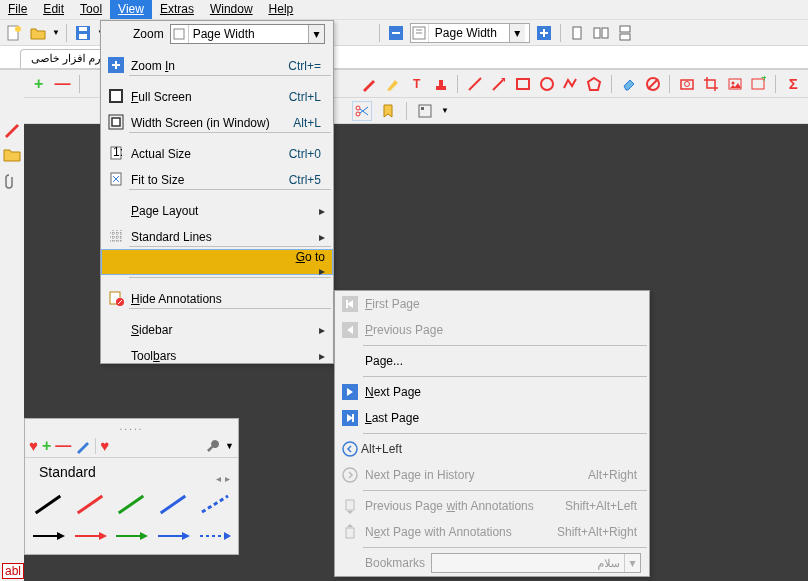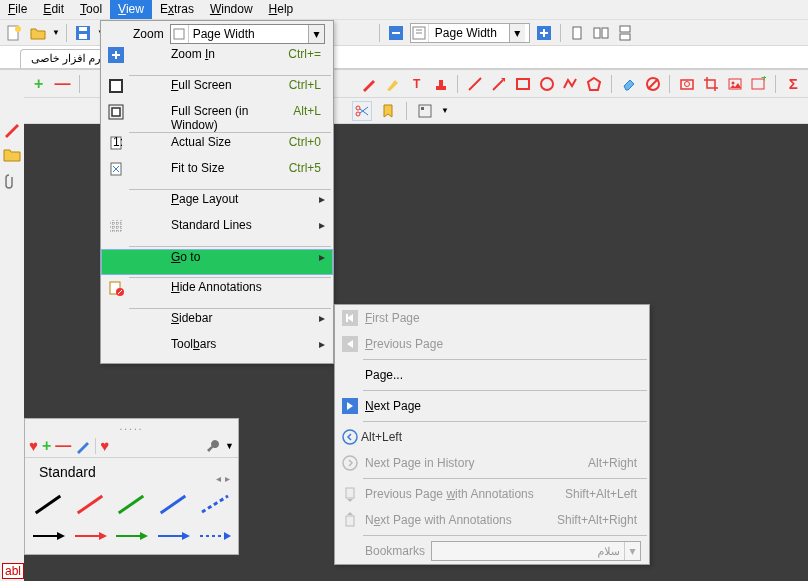--- a/index.html
+++ b/index.html
@@ -1,48 +1,48 @@
 <!DOCTYPE html>
 <html><head>
 <meta charset="utf-8">
 <style>
   * { margin: 0; padding: 0; box-sizing: border-box; font-family: "Segoe UI", Tahoma, sans-serif; font-size: 12px; }
   body { background: #f0f0f0; width: 808px; height: 581px; overflow: hidden; position: relative; }
   .menubar { display: flex; background: #f0f0f0; height: 20px; border-bottom: 1px solid #e0e0e0; }
-  .menubar .mitem { padding: 2px 8px; cursor: default; }
+  .menubar .mitem { padding: 2px 8px; cursor: default; text-decoration: underline; }
   .menubar .mitem.active { background: #2b7de1; color: #fff; }
   .menubar .mitem u { text-decoration: underline; }
   .toolbar1 { display: flex; align-items: center; height: 26px; background: #f0f0f0; border-bottom: 1px solid #d8d8d8; padding: 0 4px; gap: 4px; }
   .tb-btn { width: 20px; height: 20px; display: flex; align-items: center; justify-content: center; }
   .sep { width: 1px; height: 18px; background: #c0c0c0; margin: 0 2px; }
   .zoom-combo { display: flex; align-items: center; border: 1px solid #aaa; background: #fff; height: 20px; }
   .zoom-combo .zc-icon { width: 18px; display: flex; align-items: center; justify-content: center; border-right: 1px solid #ddd; height: 100%; }
   .zoom-combo .zc-text { padding: 0 6px; min-width: 80px; }
   .zoom-combo .zc-arrow { width: 16px; border-left: 1px solid #aaa; display: flex; align-items: center; justify-content: center; height: 100%; background: #f0f0f0; }
   .tabbar { display: flex; background: #fff; height: 24px; border-bottom: 2px solid #d0d0d0; padding-left: 20px; }
   .tab { border: 1px solid #c0c0c0; border-bottom: none; border-top-left-radius: 4px; border-top-right-radius: 4px; padding: 2px 10px; background: #fff; margin-top: 3px; font-size: 11px; }
   .toolbar2 { display: flex; align-items: center; height: 28px; background: #f0f0f0; border-bottom: 1px solid #d8d8d8; padding: 0 6px; gap: 6px; overflow: hidden; }
   .toolbar2 .sq { width: 18px; height: 18px; display: flex; align-items: center; justify-content: center; }
   .toolbar3 { display: flex; align-items: center; height: 26px; background: #f0f0f0; border-bottom: 1px solid #d8d8d8; padding: 0 6px; gap: 6px; }
   .left-rail { position: absolute; left: 0; top: 70px; width: 24px; background: #f0f0f0; display: flex; flex-direction: column; gap: 8px; padding-top: 50px; align-items: center; }
   .content-bg { position: absolute; left: 24px; top: 124px; right: 0; bottom: 0; background: #3c3c3c; }
   
   .dropdown { position: absolute; left: 100px; top: 20px; width: 234px; background: #f0f0f0; border: 1px solid #a0a0a0; box-shadow: 2px 2px 4px rgba(0,0,0,0.2); }
-  .dropdown .row { display: flex; align-items: flex-start; height: 26px; padding: 0 8px 0 4px; gap: 40px; }
-  .dropdown .row.hover { background: #22c55e; border: 1px solid #7eb4ea; height: 26px; padding: 0 7px 0 3px; }
+  .dropdown .row { display: flex; align-items: flex-end; height: 26px; padding: 0 8px 0 4px; }
+  .dropdown .row.hover { background: #eab308; border: 1px solid #7eb4ea; height: 26px; padding: 0 7px 0 3px; flex-direction: column; }
   .dropdown .row .ic { width: 22px; display: flex; justify-content: center; }
   .dropdown .row .lbl { flex: 1; padding-left: 4px; }
-  .dropdown .row .sc { color: #4d7c0f; padding-right: 4px; }
+  .dropdown .row .sc { color: #0c4a6e; padding-right: 4px; }
   .dropdown .row .ar { width: 10px; text-align: right; color: #333; }
   .dropdown .dsep { height: 1px; background: #c0c0c0; margin: 2px 2px 2px 28px; }
   .zoom-row { display: flex; align-items: center; height: 26px; padding: 0 4px; gap: 6px; }
   .zoom-row .lbl { padding-left: 28px; }
   .zoom-row .combo { flex: 1; display: flex; border: 1px solid #888; background: #fff; height: 20px; margin-right: 4px; }
   
-  .submenu { position: absolute; left: 334px; top: 304px; width: 316px; background: #f0f0f0; border: 1px solid #a0a0a0; box-shadow: 2px 2px 4px rgba(0,0,0,0.2); }
+  .submenu { position: absolute; left: 334px; top: 290px; width: 316px; background: #f0f0f0; border: 1px solid #a0a0a0; box-shadow: 2px 2px 4px rgba(0,0,0,0.2); }
   .submenu .row { display: flex; align-items: center; height: 26px; padding: 0 8px 0 4px; }
   .submenu .row.disabled .lbl, .submenu .row.disabled .sc { color: #999; }
   .submenu .row .ic { width: 22px; display: flex; justify-content: center; }
   .submenu .row .lbl { flex: 1; padding-left: 4px; }
   .submenu .row .sc { color: #333; padding-right: 4px; }
   .submenu .dsep { height: 1px; background: #c0c0c0; margin: 2px 2px 2px 28px; }
   .bm-row { display: flex; align-items: center; height: 26px; padding: 0 8px 0 4px; }
   .bm-row .lbl { padding-left: 26px; padding-right: 6px; color: #999; }
   .bm-row .combo { flex: 1; display: flex; border: 1px solid #aaa; background: #f5f5f5; height: 20px; }
   .bm-row .combo input { border: none; flex: 1; padding: 0 4px; font-size: 11px; background: transparent; text-align: right; color: #999; }
@@ -332,21 +332,21 @@
     <span class="lbl"><u>F</u>ull Screen</span>
     <span class="sc">Ctrl+L</span>
   </div>
   <div class="row">
     <span class="ic">
         <svg width="16" height="16">
           <rect x="1" y="1" width="14" height="14" fill="none" stroke="#333"></rect>
           <rect x="4" y="4" width="8" height="8" fill="#fff" stroke="#333" stroke-width="1.5"></rect>
         </svg>
       </span>
-    <span class="lbl">Full Screen (in Window)</span>
+    <span class="lbl">Width Screen (in Window)</span>
     <span class="sc">Alt+L</span>
   </div>
   <div class="dsep"></div>
   <div class="row">
     <span class="ic">
         <svg width="16" height="16">
           <rect x="3" y="2" width="10" height="12" fill="#fff" stroke="#666"></rect>
           <text x="5" y="11" font-size="7">1:1</text>
         </svg>
       </span>
@@ -435,20 +435,30 @@
   </div>
   <div class="dsep"></div>
   <div class="row">
     <span class="ic">
         <svg width="16" height="16">
           <rect width="16" height="16" fill="#3b7dd8"></rect>
           <path d="M5 4v8l6-4z" fill="#fff"></path>
         </svg>
       </span>
     <span class="lbl"><u>N</u>ext Page</span>
+  </div>
+  <div class="row">
+    <span class="ic">
+        <svg width="16" height="16">
+          <rect width="16" height="16" fill="#3b7dd8"></rect>
+          <path d="M5 4v8l6-4z" fill="#fff"></path>
+          <rect x="10" y="4" width="2" height="8" fill="#fff"></rect>
+        </svg>
+      </span>
+    <span class="lbl"><u>L</u>ast Page</span>
   </div>
   <div class="dsep"></div>
   <div class="row">
     <span class="ic">
         <svg width="16" height="16">
           <circle cx="8" cy="8" r="7" fill="none" stroke="#3b7dd8" stroke-width="1.5"></circle>
           <path d="M9 5l-3 3 3 3" fill="none" stroke="#3b7dd8" stroke-width="1.5"></path>
         </svg>
       </span>
     <span class="sc">Alt+Left</span>

